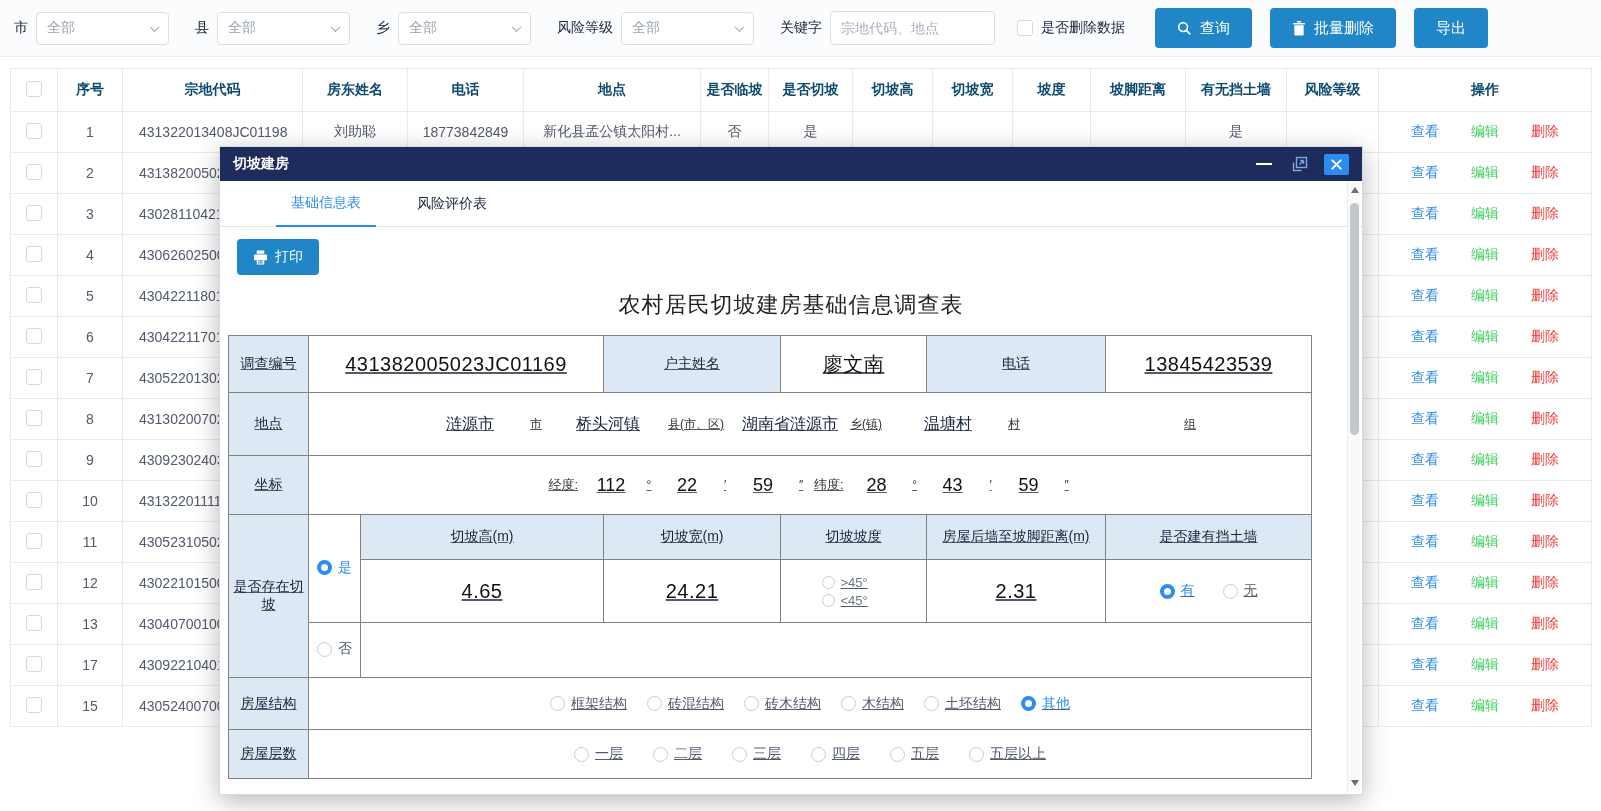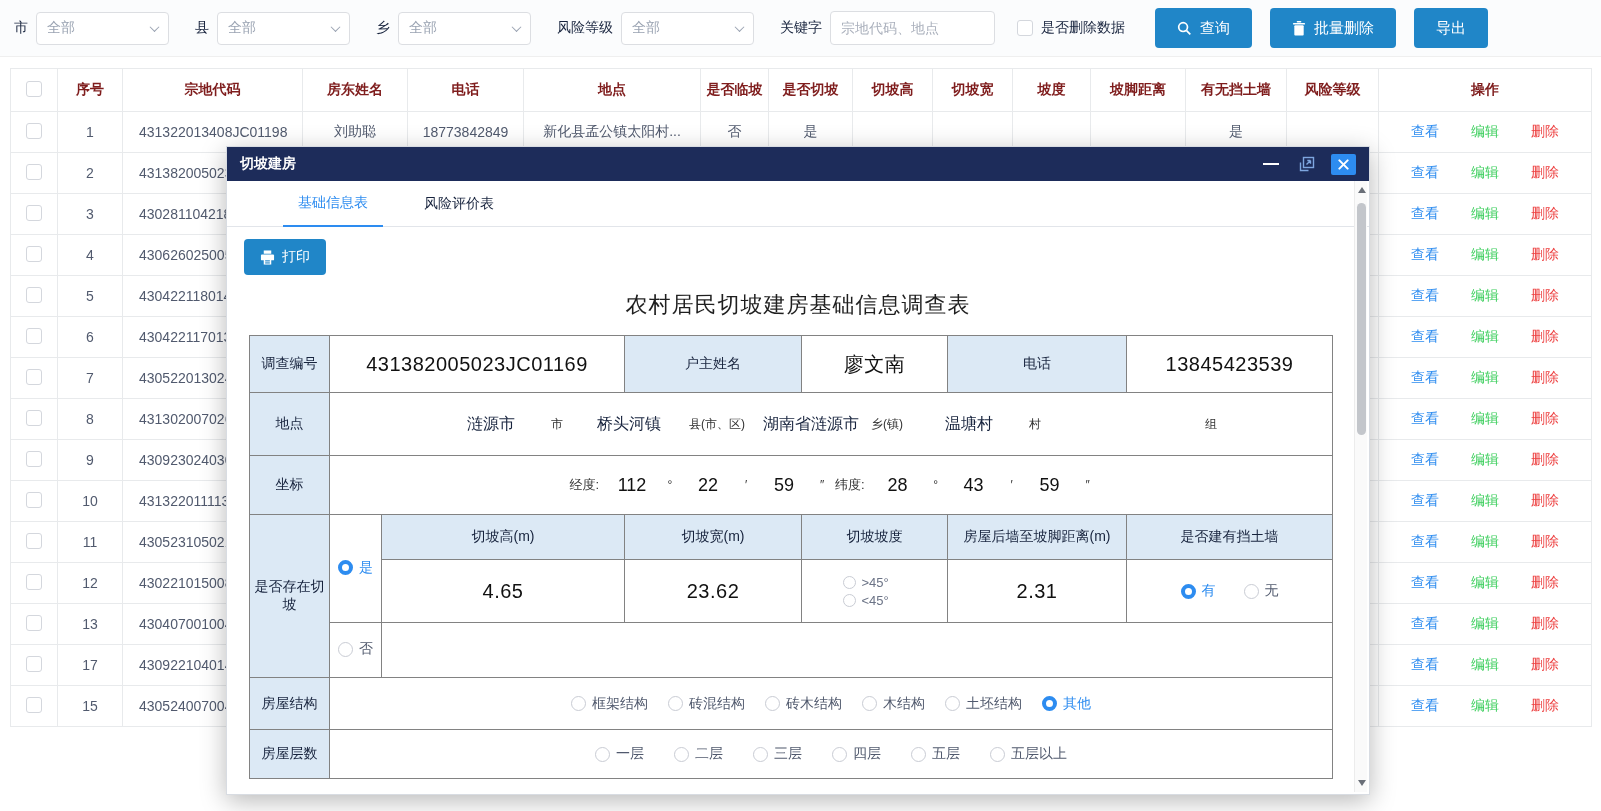--- a/index.html
+++ b/index.html
@@ -13,41 +13,41 @@
 .chev { width:7px; height:7px; border-right:1.6px solid #9aa3b2; border-bottom:1.6px solid #9aa3b2; transform:rotate(45deg) translate(-1px,-1px); }
 .kw-input { width:165px; height:33px; border:1px solid #dcdee2; border-radius:4px; padding:16px 10px; font-size:14px; color:#515a6e; outline:none; margin-right:22px; }
 .kw-input::placeholder { color:#aab0bc; }
 .cb { display:inline-block; width:16px; height:16px; border:1px solid #d4d7dd; border-radius:3px; background:#fff; flex:none; }
 .del-check { display:flex; align-items:center; gap:8px; margin-right:12px; font-size:14px; color:#17233d; white-space:nowrap; }
 .btn { height:40px; background:#2086c8; color:#fff; font-size:15px; border:none; border-radius:4px; display:inline-flex; align-items:center; justify-content:flex-end; gap:8px; padding:0 22px; margin-left:18px; cursor:pointer; white-space:nowrap; }
 .btn svg { display:block; }
 
 
 .maintable { border-collapse:collapse; table-layout:fixed; width:1581px; margin:11px 10px 0; }
-.maintable th { height:43px; font-size:14px; font-weight:bold; color:#7f1d1d; border:1px solid #e8eaec; text-align:center; background:#fff; }
+.maintable th { height:43px; font-size:14px; font-weight:bold; color:#0c4a6e; border:1px solid #e8eaec; text-align:center; background:#fff; }
 .maintable td { height:41px; font-size:14px; color:#515a6e; border:1px solid #e8eaec; text-align:center; background:#fff; overflow:hidden; white-space:nowrap; }
 .maintable td.code { text-align:left; padding-left:16px; }
 .acts { display:flex; justify-content:center; gap:32px; }
 .acts a { font-size:14px; text-decoration:none; cursor:pointer; }
 .a-view { color:#2d8cf0; } .a-edit { color:#3ecf5e; } .a-del { color:#ed3f3f; }
 
 
-.modal { position:absolute; left:226px; top:146px; width:1144px; height:649px; background:#fff; box-shadow:0 6px 24px rgba(0,0,0,.28); border:1px solid #d8dce2; z-index:10; }
+.modal { position:absolute; left:219px; top:146px; width:1144px; height:649px; background:#fff; box-shadow:0 6px 24px rgba(0,0,0,.28); border:1px solid #d8dce2; z-index:10; }
 .m-head { height:34px; background:#1d2c5a; display:flex; align-items:center; padding:0 13px; }
 .m-title { color:#fff; font-size:14px; font-weight:bold; flex:1; }
 .m-min { width:16px; height:2px; background:#fff; margin-right:20px; cursor:pointer; }
 .m-max { margin-right:16px; cursor:pointer; display:flex; }
 .m-close { width:25px; height:21px; background:#2d8cf0; border-radius:2px; display:flex; align-items:center; justify-content:center; cursor:pointer; }
 .m-tabs { display:flex; align-items:flex-end; padding-left:56px; height:46px; border-bottom:1px solid #e2e5ea; }
 .tab { padding:0 15px 13px; font-size:14px; color:#17233d; margin-right:26px; cursor:pointer; }
 .tab.active { color:#2d8cf0; border-bottom:2px solid #2d8cf0; margin-bottom:-1px; }
 .print-btn { margin:12px 0 0 17px; height:36px; padding:0 16px; background:#2086c8; color:#fff; font-size:14px; border:none; border-radius:4px; display:inline-flex; align-items:center; gap:7px; cursor:pointer;justify-content:flex-end; }
 .form-title { text-align:center; font-size:22px; color:#1f1f1f; margin-top:15px; letter-spacing:1px; }
 
-.form { border-collapse:collapse; table-layout:fixed; width:1083px; margin:15px 0 0 22px; }
+.form { border-collapse:collapse; table-layout:fixed; width:1083px; margin:15px 0 0 8px;text-decoration:underline; }
 .form td { border:1px solid #828282; font-size:14px; color:#17233d; text-align:center; vertical-align:middle; padding:2px; overflow:hidden; }
 .form .lbl { background:#dce9f5; }
 .form .big { font-size:20px; color:#111; letter-spacing:.5px; }
 .cutlbl { font-size:13px; }
 
 .flexc { display:flex; align-items:center; justify-content:center; }
 .loc-v { min-width:112px; font-size:16px; color:#17233d; text-align:center; }
 .loc-u { font-size:12px; color:#333; margin:0 10px 0 4px; white-space:nowrap; }
 .co-l { font-size:13px; color:#333; margin:0 4px; }
 .co-n { font-size:18px; color:#111; min-width:58px; text-align:center; }
@@ -608,21 +608,21 @@
             </span>
       </td>
       <td class="lbl">切坡高(m)</td>
       <td class="lbl">切坡宽(m)</td>
       <td class="lbl">切坡坡度</td>
       <td class="lbl">房屋后墙至坡脚距离(m)</td>
       <td class="lbl">是否建有挡土墙</td>
     </tr>
     <tr style="height:63px">
       <td class="big">4.65</td>
-      <td class="big">23.62</td>
+      <td class="big">24.21</td>
       <td>
             <div class="slope-stack" id="slope-opts">
               <span class="radio">
                 <span class="rdot"></span>
                 <span>&gt;45°</span>
               </span>
               <span class="radio">
                 <span class="rdot"></span>
                 <span>&lt;45°</span>
               </span>

